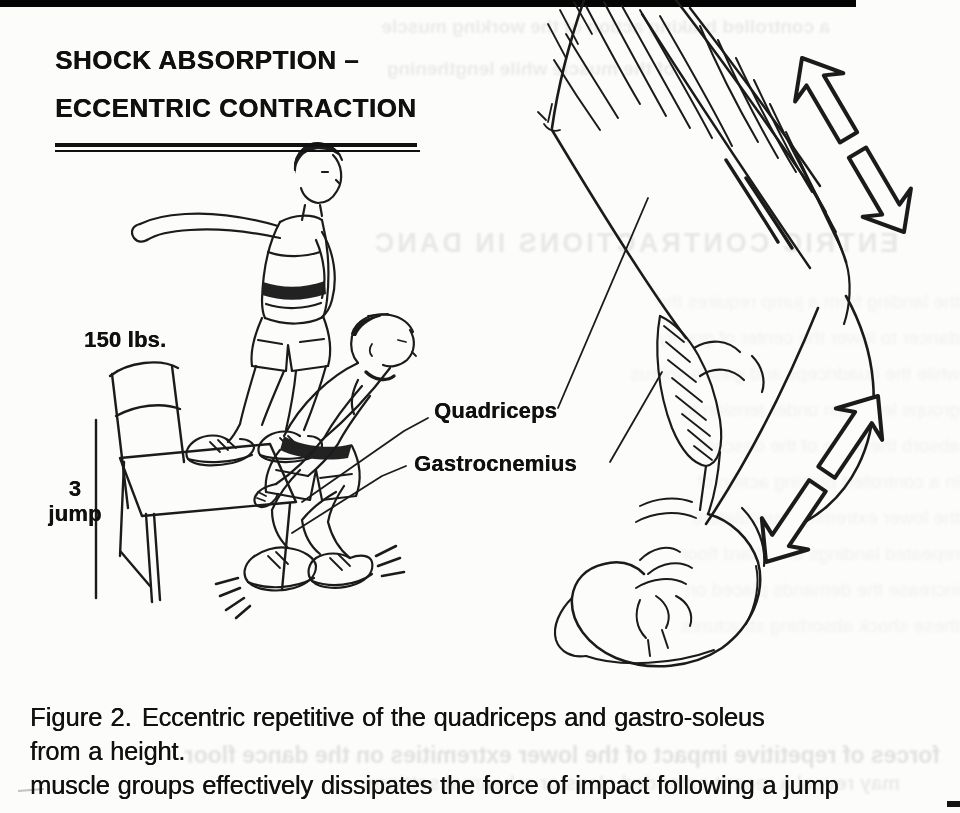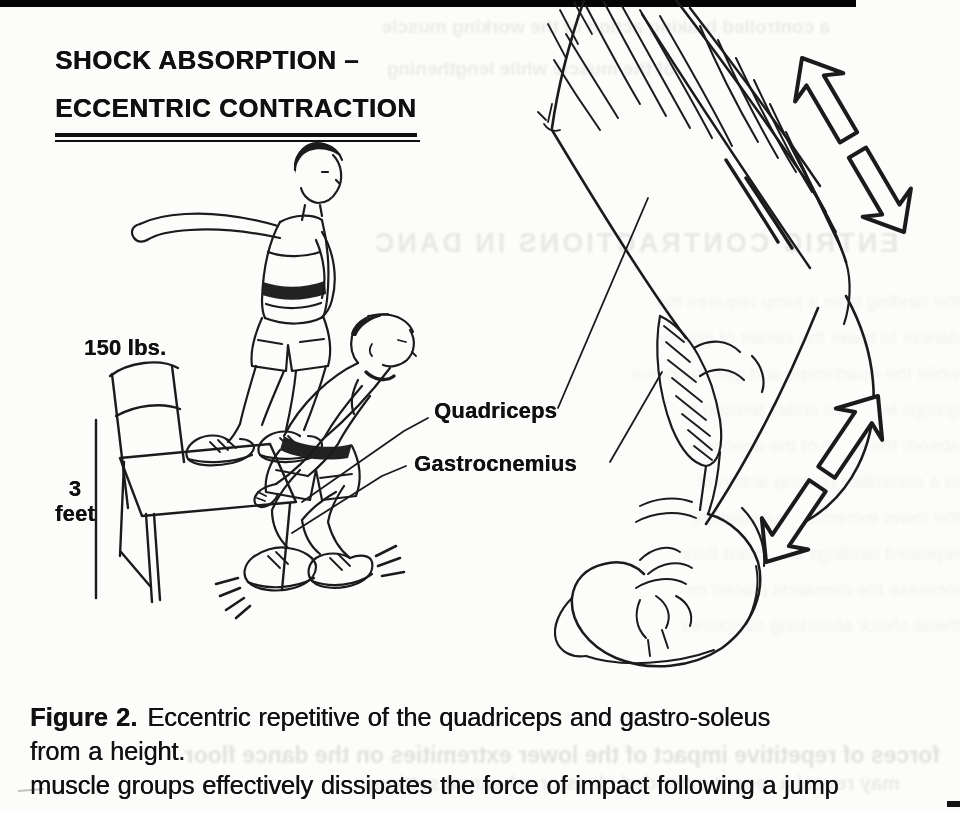--- a/index.html
+++ b/index.html
@@ -7,31 +7,31 @@
     position:relative; width:960px; height:813px; overflow:hidden;
     background:#fcfcfa; color:#161616;
     font-family:"Liberation Sans", sans-serif;
   }
   .topbar{position:absolute; left:0; top:0; width:856px; height:7px; background:#050505;}
   .speck{position:absolute; background:#141414;}
 
   .title{position:absolute; left:55px; top:36px; font-weight:700; font-size:26px;
          letter-spacing:.5px; line-height:48px; color:#101010;
          text-shadow:.4px 0 0 currentColor;}
-  .u2{display:inline-block; border-bottom:4px solid #101010; padding-bottom:1px; position:relative;}
+  .u2{display:inline-block; border-bottom:4px solid #101010; padding-bottom:11px; position:relative;}
   .u2::after{content:""; position:absolute; left:0; right:-3px; bottom:-9px; height:2px; background:#101010;}
 
   .diag-label{position:absolute; font-weight:700; color:#101010; font-size:22px;
               letter-spacing:.2px; text-shadow:.3px 0 0 currentColor; white-space:nowrap;}
   .height-label{text-align:center; line-height:25px;}
 
   .caption{position:absolute; left:30px; top:700px; width:906px; font-size:25.5px;
            line-height:34px; color:#111; letter-spacing:-.2px; word-spacing:1px;
            text-shadow:.35px 0 0 currentColor;}
-  .cap-label{font-weight:700; margin-right:10px; letter-spacing:0;}
+  .cap-label{font-weight:400; margin-right:10px; letter-spacing:0;}
 
   .ghost{position:absolute; color:#5f5f5f; font-weight:700;
          transform:scaleX(-1); filter:blur(1.1px); white-space:nowrap;}
   .g-top{opacity:.11; font-size:19px;}
   .g-head{opacity:.13; font-size:27px; letter-spacing:3px; filter:blur(1.2px);}
   .g-para{opacity:.07; font-size:19px; line-height:36px; filter:blur(1.4px); font-weight:400;}
   .g-echo1{opacity:.17; font-size:23px; filter:blur(.9px);}
   .g-echo2{opacity:.11; font-size:20px; filter:blur(1.2px);}
 
   svg{position:absolute; left:0; top:0;}
@@ -223,24 +223,24 @@
       <path d="M406,466 L382,476 L292,533"></path>
       <path d="M610,462 L662,372"></path>
     </g>
   </svg>
 
   <div class="title">
     <div>SHOCK ABSORPTION –</div>
     <div class="u2">ECCENTRIC CONTRACTION</div>
   </div>
 
-  <div class="diag-label" style="left:84px; top:327px;margin-top:8px;">150 lbs.</div>
+  <div class="diag-label" style="left:84px; top:327px;">150 lbs.</div>
   <div class="diag-label height-label" style="left:46px; top:476px; width:58px;">
     <div>3</div>
-    <div>feet</div>
+    <div>jump</div>
   </div>
   <div class="diag-label" style="left:434px; top:398px;">Quadriceps</div>
   <div class="diag-label" style="left:414px; top:451px;">Gastrocnemius</div>
 
   <div class="caption">
     <div>
       <span class="cap-label">Figure 2.</span><span>Eccentric repetitive of the quadriceps and gastro-soleus</span>
     </div>
     <div>from a height.</div>
     <div>muscle groups effectively dissipates the force of impact following a jump</div>

